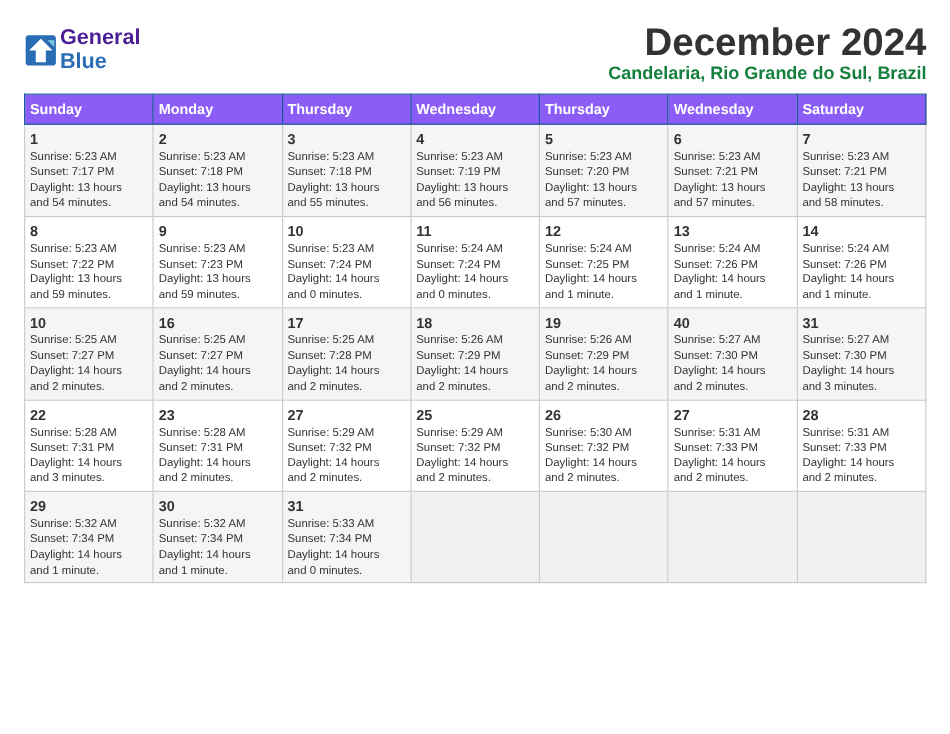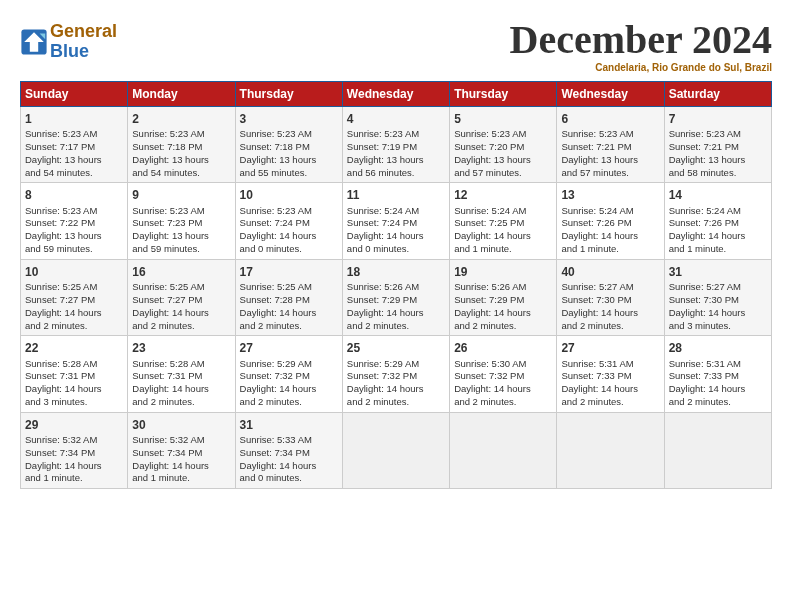--- a/index.html
+++ b/index.html
@@ -26,49 +26,48 @@
       align-items: center;
       margin-top: 4px;
     }
     .logo-text {
       font-size: 18px;
       font-weight: bold;
       color: #333;
       line-height: 1.1;
     }
     .logo-text span {
-      color: #a16207;
+      color: #4c1d95;
     }
     .logo-icon {
       width: 28px;
       height: 28px;
       margin-right: 2px;
     }
     .title-block {
       text-align: right;
     }
     .main-title {
-      font-size: 40px;
+      font-size: 32px;
       font-weight: bold;
       color: #333;
       line-height: 1.1;
-      font-family: Liberation Serif, serif;
     }
     .subtitle {
-      font-size: 10px;
-      color: #a16207;
+      font-size: 15px;
+      color: #15803d;
       font-weight: bold;
     }
     table {
       width: 100%;
       border-collapse: collapse;
       table-layout: fixed;
     }
     thead tr th {
-      background: #b91c1c;
+      background: #8b5cf6;
       color: #fff;
       font-size: 12px;
       font-weight: bold;
       padding: 5px 4px;
       text-align: left;
       border: 1px solid #1a5a9a;
     }
     tbody tr td {
       vertical-align: top;
       font-size: 9.5px;

